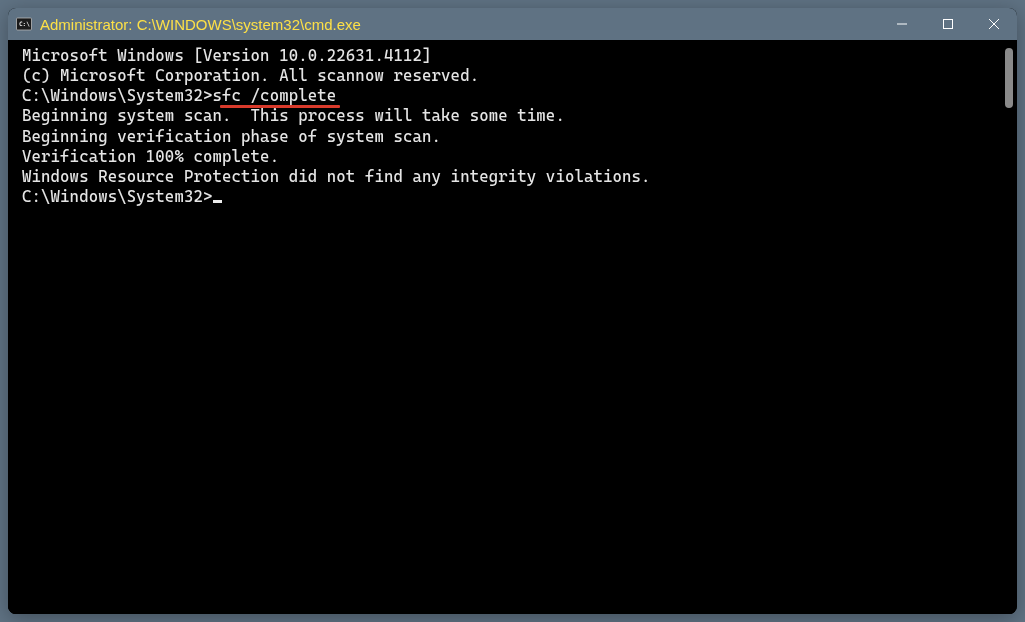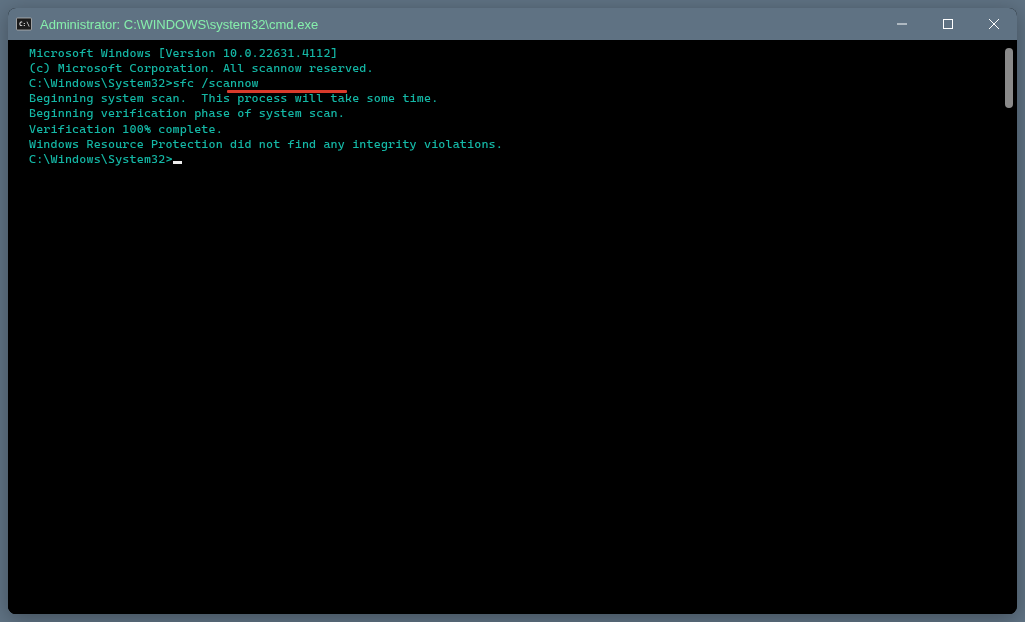--- a/index.html
+++ b/index.html
@@ -36,22 +36,22 @@
     .app-icon {
       width: 16px;
       height: 16px;
       margin-right: 8px;
       display: flex;
       align-items: center;
       justify-content: center;
     }
     .app-icon svg { display: block; }
     .title-text {
-      font-size: 13px;
-      color: #86efac;
+      font-size: 15px;
+      color: #fde047;
       flex: 1;
       white-space: nowrap;
     }
     .window-controls {
       display: flex;
       height: 100%;
     }
     .wc-btn {
       width: 46px;
       height: 100%;
@@ -63,25 +63,25 @@
     .wc-btn svg { display: block; }
     .content-wrap {
       flex: 1;
       display: flex;
       position: relative;
       background: #000;
     }
     .terminal {
       flex: 1;
       background: #000;
-      color: #14b8a6;
+      color: #e5e5e5;
       font-family: 'Cascadia Mono', 'Consolas', monospace;
-      font-size: 12px;
+      font-size: 16px;
       line-height: 1.26;
-      padding: 6px 0 6px 21px;
+      padding: 6px 0 6px 14px;
       white-space: pre;
       overflow: hidden;
       letter-spacing: 0.15px;
     }
     .line { display: block; }
     .prompt-line { position: relative; display: inline-block; }
     .cmd-underline {
       position: absolute;
       height: 3px;
       background: #d93a2b;
@@ -140,21 +140,21 @@
       <div class="wc-btn">
         <svg width="10" height="10" viewBox="0 0 10 10">
           <line x1="0" y1="0" x2="10" y2="10" stroke="#fff" stroke-width="1"></line>
           <line x1="10" y1="0" x2="0" y2="10" stroke="#fff" stroke-width="1"></line>
         </svg>
       </div>
     </div>
   </div>
 
   <div class="content-wrap">
-    <div class="terminal"><span class="line">Microsoft Windows [Version 10.0.22631.4112]</span><span class="line">(c) Microsoft Corporation. All scannow reserved.</span><span class="line"></span><span class="line prompt-line"><span>C:\Windows\System32&gt;</span><span>sfc /scannow</span><span class="cmd-underline" style="left:198px;width:120px;"></span></span>
+    <div class="terminal"><span class="line">Microsoft Windows [Version 10.0.22631.4112]</span><span class="line">(c) Microsoft Corporation. All scannow reserved.</span><span class="line"></span><span class="line prompt-line"><span>C:\Windows\System32&gt;</span><span>sfc /complete</span><span class="cmd-underline" style="left:198px;width:120px;"></span></span>
 <span class="line"></span><span class="line">Beginning system scan.  This process will take some time.</span><span class="line"></span><span class="line">Beginning verification phase of system scan.</span><span class="line">Verification 100% complete.</span><span class="line"></span><span class="line">Windows Resource Protection did not find any integrity violations.</span><span class="line"></span><span class="line"><span>C:\Windows\System32&gt;</span><span class="cursor"></span></span></div>
 
     <div class="scrollbar-track">
       <div class="scrollbar-thumb"></div>
     </div>
   </div>
 
 </div>
 
 </body></html>

